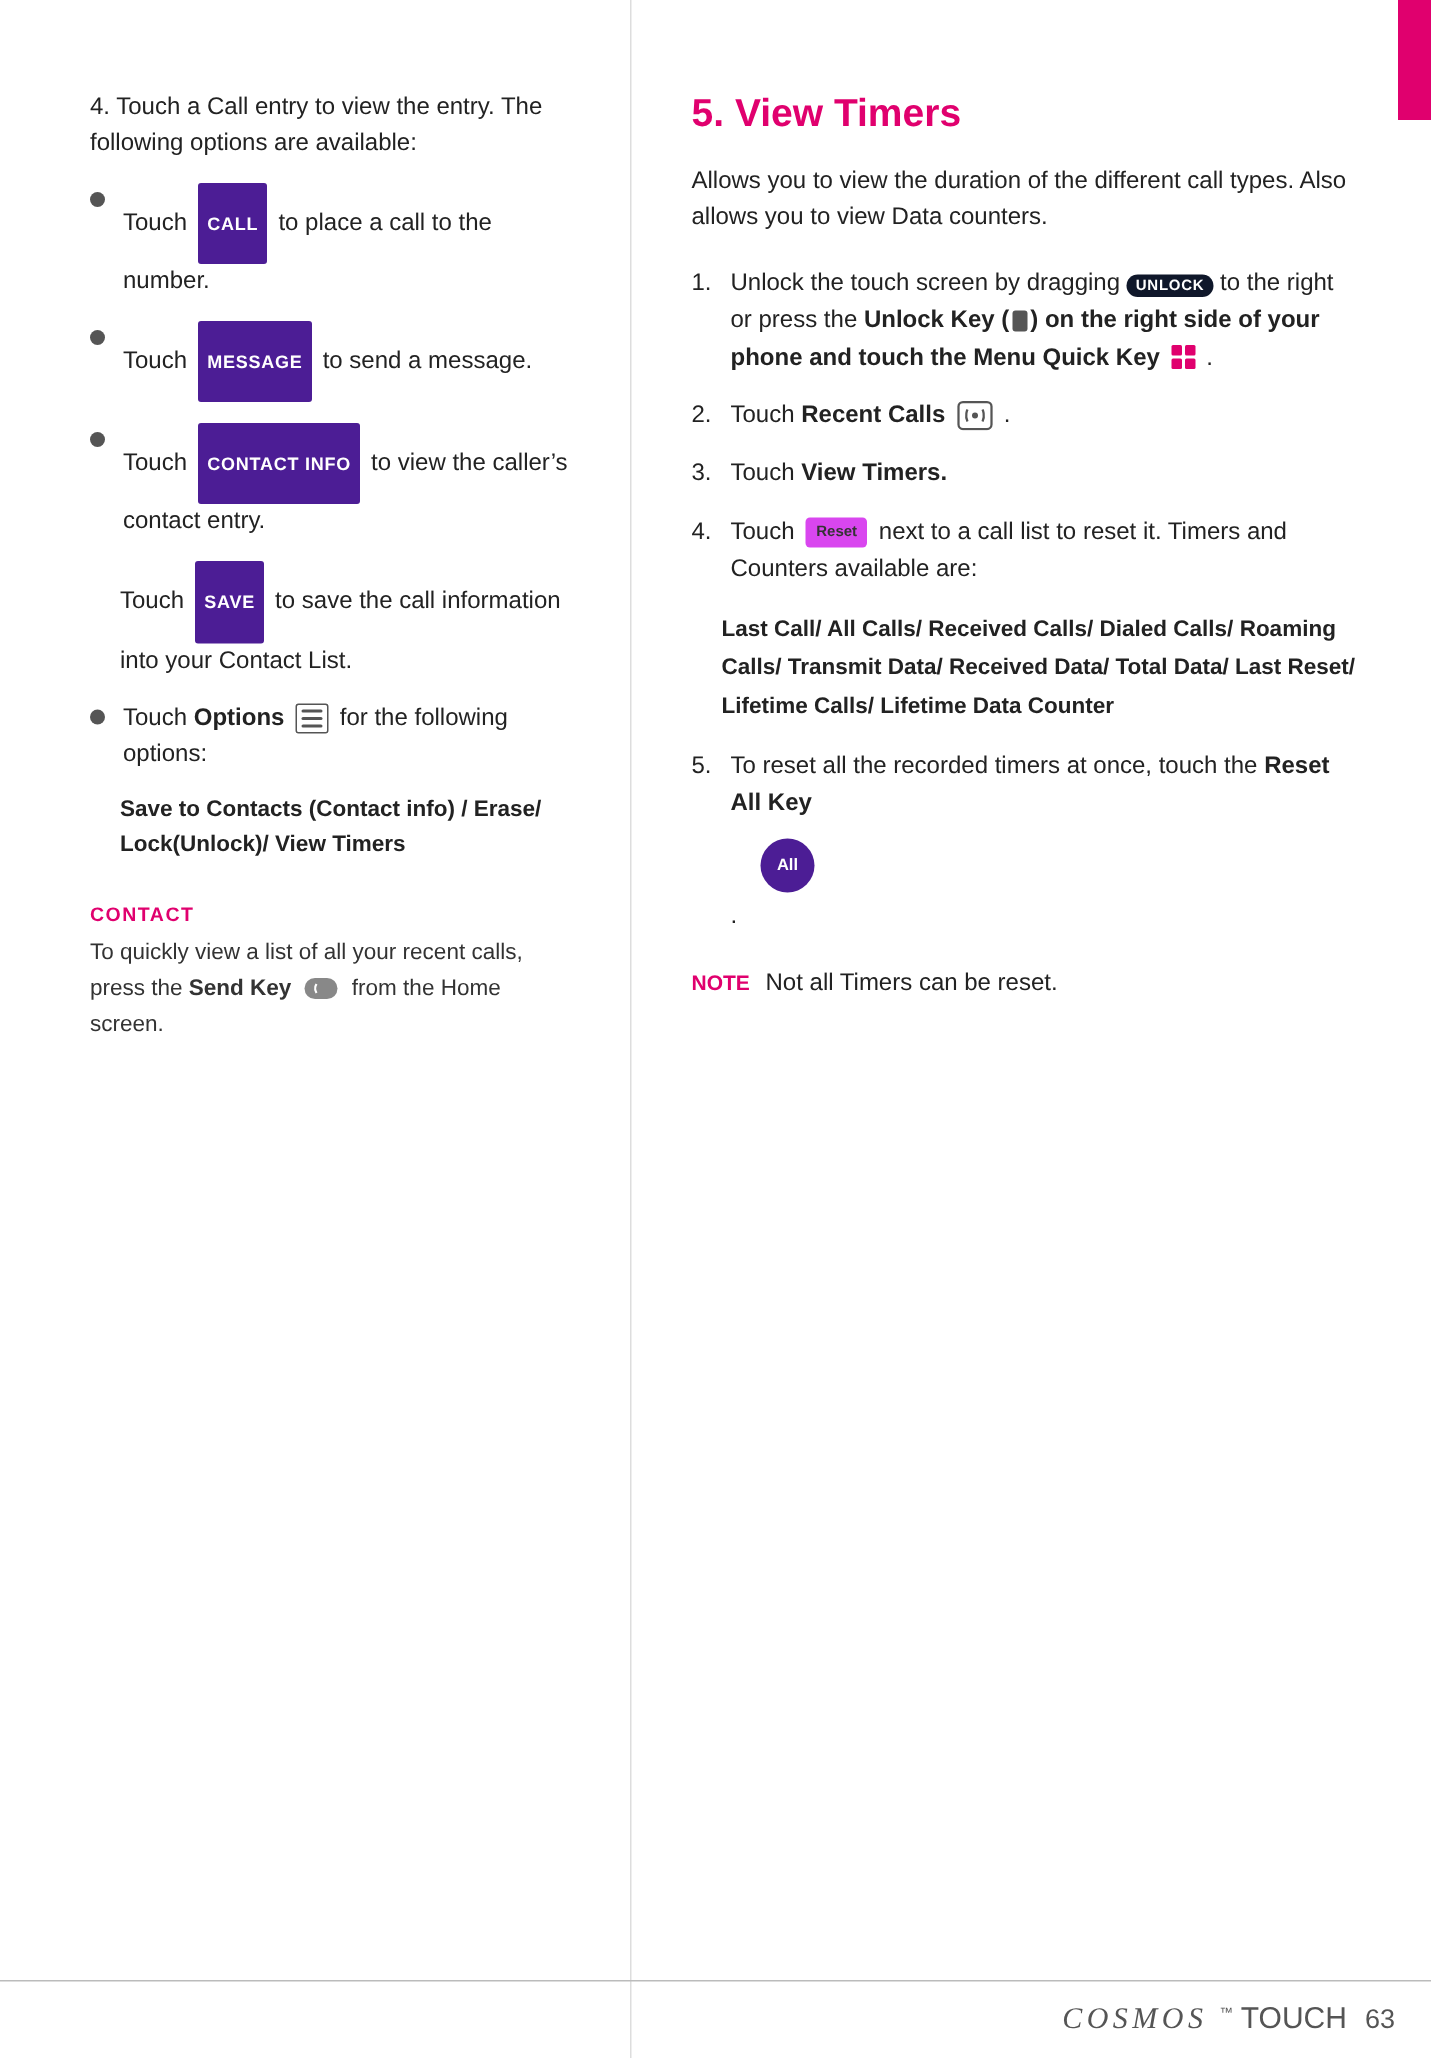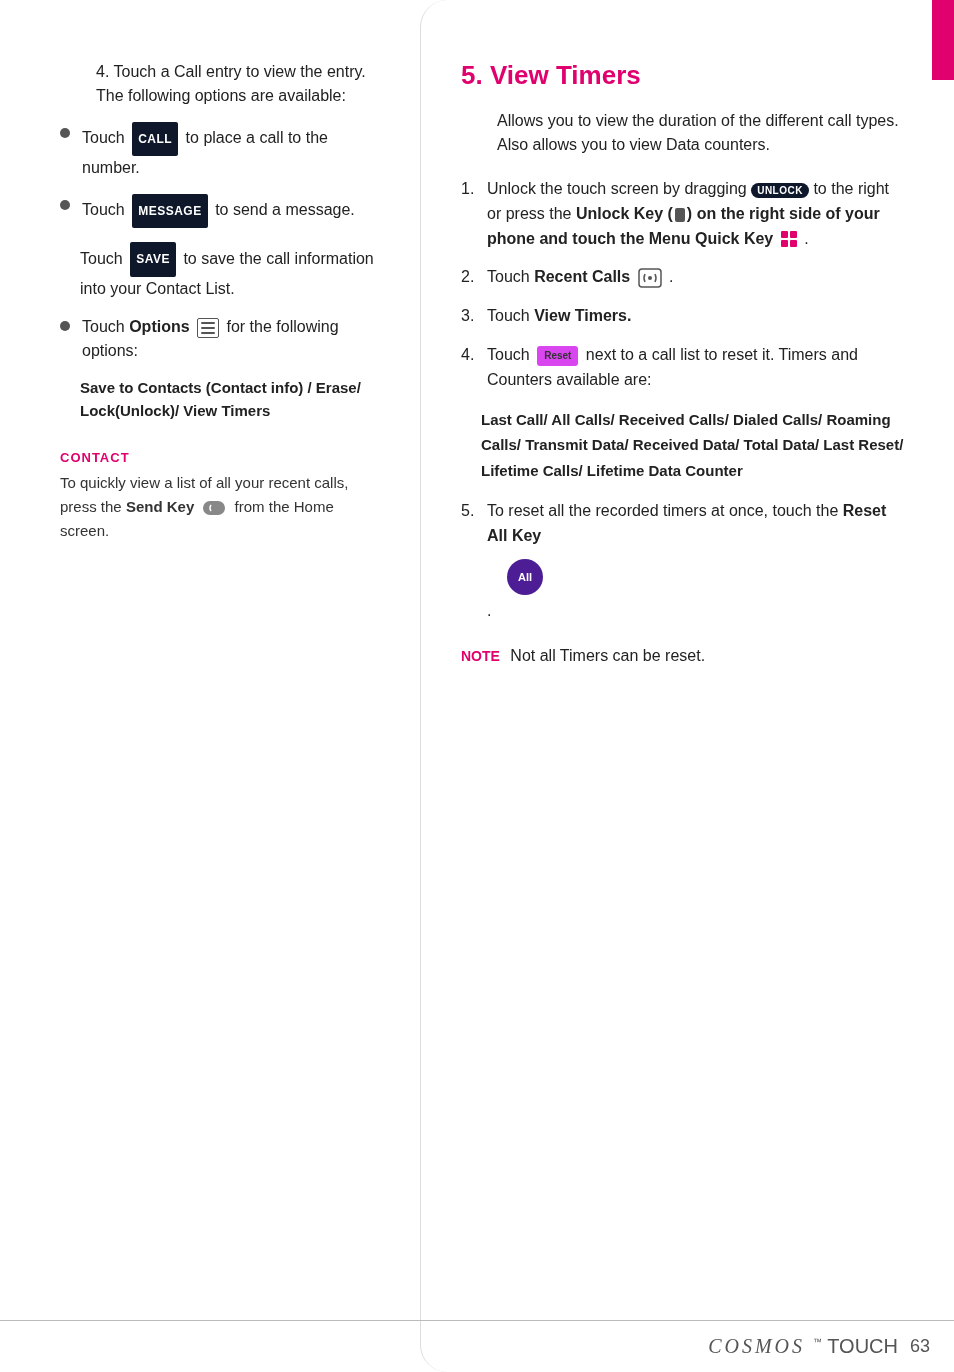--- a/index.html
+++ b/index.html
@@ -33,36 +33,34 @@
     .left-col {
       width: 420px;
       padding: 60px 40px 40px 60px;
     }
 
     
     .right-col {
       width: 534px;
       padding: 60px 50px 40px 40px;
       border-left: 1px solid #ddd;
-      border-radius: 27px;
     }
 
     
     .section-heading {
       font-size: 26px;
       font-weight: bold;
       color: #e0006e;
       margin-bottom: 18px;
     }
 
     .step-item-numbered {
       margin-bottom: 14px;
       padding-left: 0;
       line-height: 1.5;
-      margin-left: 36px;
     }
 
     
     .bullet-list {
       list-style: none;
       padding: 0;
       margin: 0;
     }
 
     .bullet-list li {
@@ -78,25 +76,25 @@
       border-radius: 50%;
       background: #555;
       flex-shrink: 0;
       margin-top: 6px;
       margin-right: 12px;
     }
 
     
     .badge {
       display: inline-block;
-      background: #0f172a;
+      background: #4c1d95;
       color: #fff;
       font-size: 12px;
       font-weight: bold;
-      padding: 8px 6px;
+      padding: 18px 6px;
       border-radius: 2px;
       margin: 0 3px;
       vertical-align: middle;
       letter-spacing: 0.5px;
     }
 
     .or-line {
       margin: 12px 0 12px 0;
       font-size: 16px;
       color: #444;
@@ -329,20 +327,28 @@
 
       <li>
         <span class="bullet-dot"></span>
         <span>
           <span>Touch</span>
           <span class="badge">MESSAGE</span>
           <span>to send a message.</span>
         </span>
       </li>
 
+      <li>
+        <span class="bullet-dot"></span>
+        <span>
+          <span>Touch</span>
+          <span class="badge">CONTACT INFO</span>
+          <span>to view the caller’s contact entry.</span>
+        </span>
+      </li>
     </ul>
 
 
     <div class="sub-block">
       <span>Touch</span>
       <span class="badge">SAVE</span>
       <span>to save the call information into your Contact List.</span>
     </div>
 
     <ul class="bullet-list">

